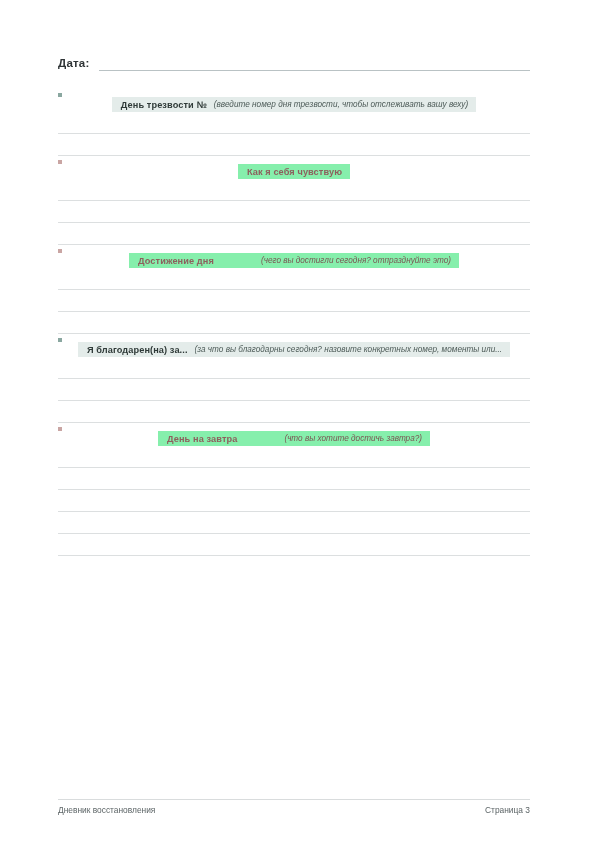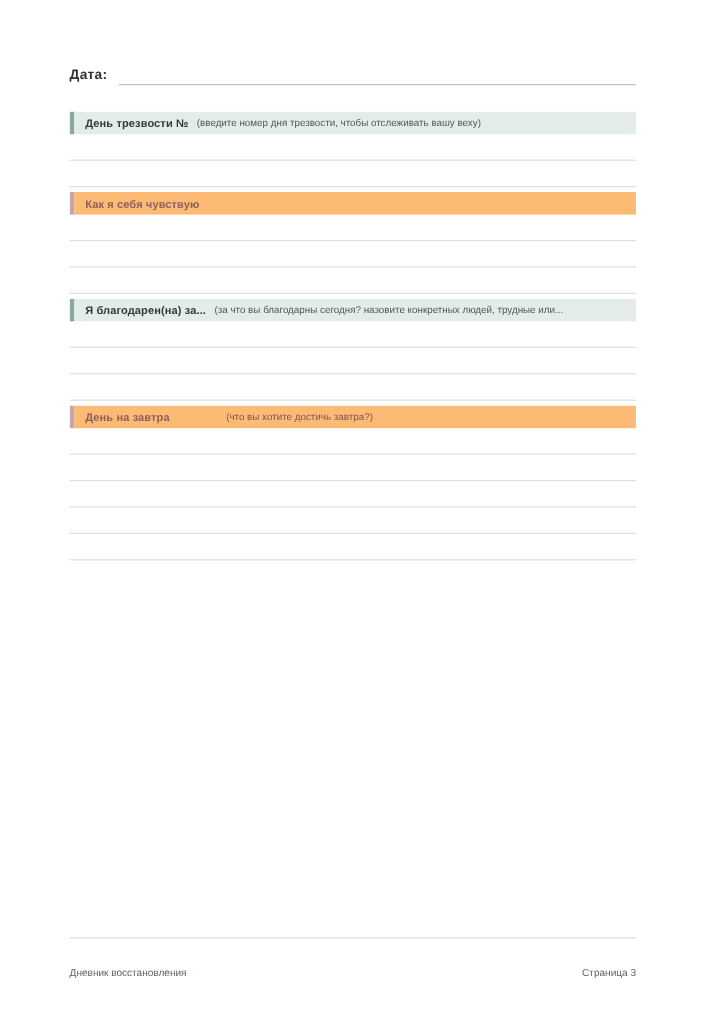--- a/index.html
+++ b/index.html
@@ -49,20 +49,21 @@
   .section {
     margin-bottom: 4px;
   }
   .bar {
     display: flex;
     align-items: center;
     height: 19px;
     box-sizing: border-box;
     padding-left: 0;
     overflow: hidden;
+    flex-direction: column;
   }
   .accent {
     width: 4px;
     align-self: stretch;
     flex: 0 0 4px;
   }
   .bar-body {
     flex: 1;
     height: 100%;
     display: flex;
@@ -73,53 +74,54 @@
     overflow: hidden;
     white-space: nowrap;
   }
   .bar-title {
     font-size: 9.2px;
     font-weight: bold;
     letter-spacing: 0.1px;
   }
   .bar-hint {
     font-size: 8.2px;
+    font-style: italic;
     margin-left: 7px;
     overflow: hidden;
     text-overflow: clip;
     white-space: nowrap;
   }
 
   
   .theme-green .accent { background: #8aa7a0; }
   .theme-green .bar-body { background: #e4ecea; }
   .theme-green .bar-title { color: #2f3a38; }
   .theme-green .bar-hint { color: #4c5a57; }
 
   
   .theme-rose .accent { background: #c9a5a3; }
-  .theme-rose .bar-body { background: #fdba74; gap: 40px; }
+  .theme-rose .bar-body { background: #86efac; gap: 40px; }
   .theme-rose .bar-title { color: #8d5f5d; }
   .theme-rose .bar-hint { color: #7a5653; }
 
   
   .lines { margin-top: 0; }
   .wline {
     border-bottom: 1px solid #dcdfe0;
     height: 21px;
   }
 
   
   .footer {
     position: absolute;
     left: 58px;
     right: 58px;
     bottom: 33px;
     border-top: 1px solid #d9dcdd;
-    padding-top: 23px;
+    padding-top: 5px;
     display: flex;
     justify-content: space-between;
     font-size: 8.4px;
     color: #5c6466;
   }
 </style>
 </head>
 <body>
 
 <div class="page">
@@ -150,25 +152,39 @@
             <span class="bar-title">Как я себя чувствую</span>
           </div>
         </div>
         <div class="lines">
           <div class="wline"></div>
           <div class="wline"></div>
           <div class="wline"></div>
         </div>
       </div>
       <div class="section">
+        <div class="bar theme-rose">
+          <div class="accent"></div>
+          <div class="bar-body">
+            <span class="bar-title">Достижение дня</span>
+            <span class="bar-hint">(чего вы достигли сегодня? отпразднуйте это)</span>
+          </div>
+        </div>
+        <div class="lines">
+          <div class="wline"></div>
+          <div class="wline"></div>
+          <div class="wline"></div>
+        </div>
+      </div>
+      <div class="section">
         <div class="bar theme-green">
           <div class="accent"></div>
           <div class="bar-body">
             <span class="bar-title">Я благодарен(на) за...</span>
-            <span class="bar-hint">(за что вы благодарны сегодня? назовите конкретных людей, трудные или...</span>
+            <span class="bar-hint">(за что вы благодарны сегодня? назовите конкретных номер, моменты или...</span>
           </div>
         </div>
         <div class="lines">
           <div class="wline"></div>
           <div class="wline"></div>
           <div class="wline"></div>
         </div>
       </div>
       <div class="section">
         <div class="bar theme-rose">

